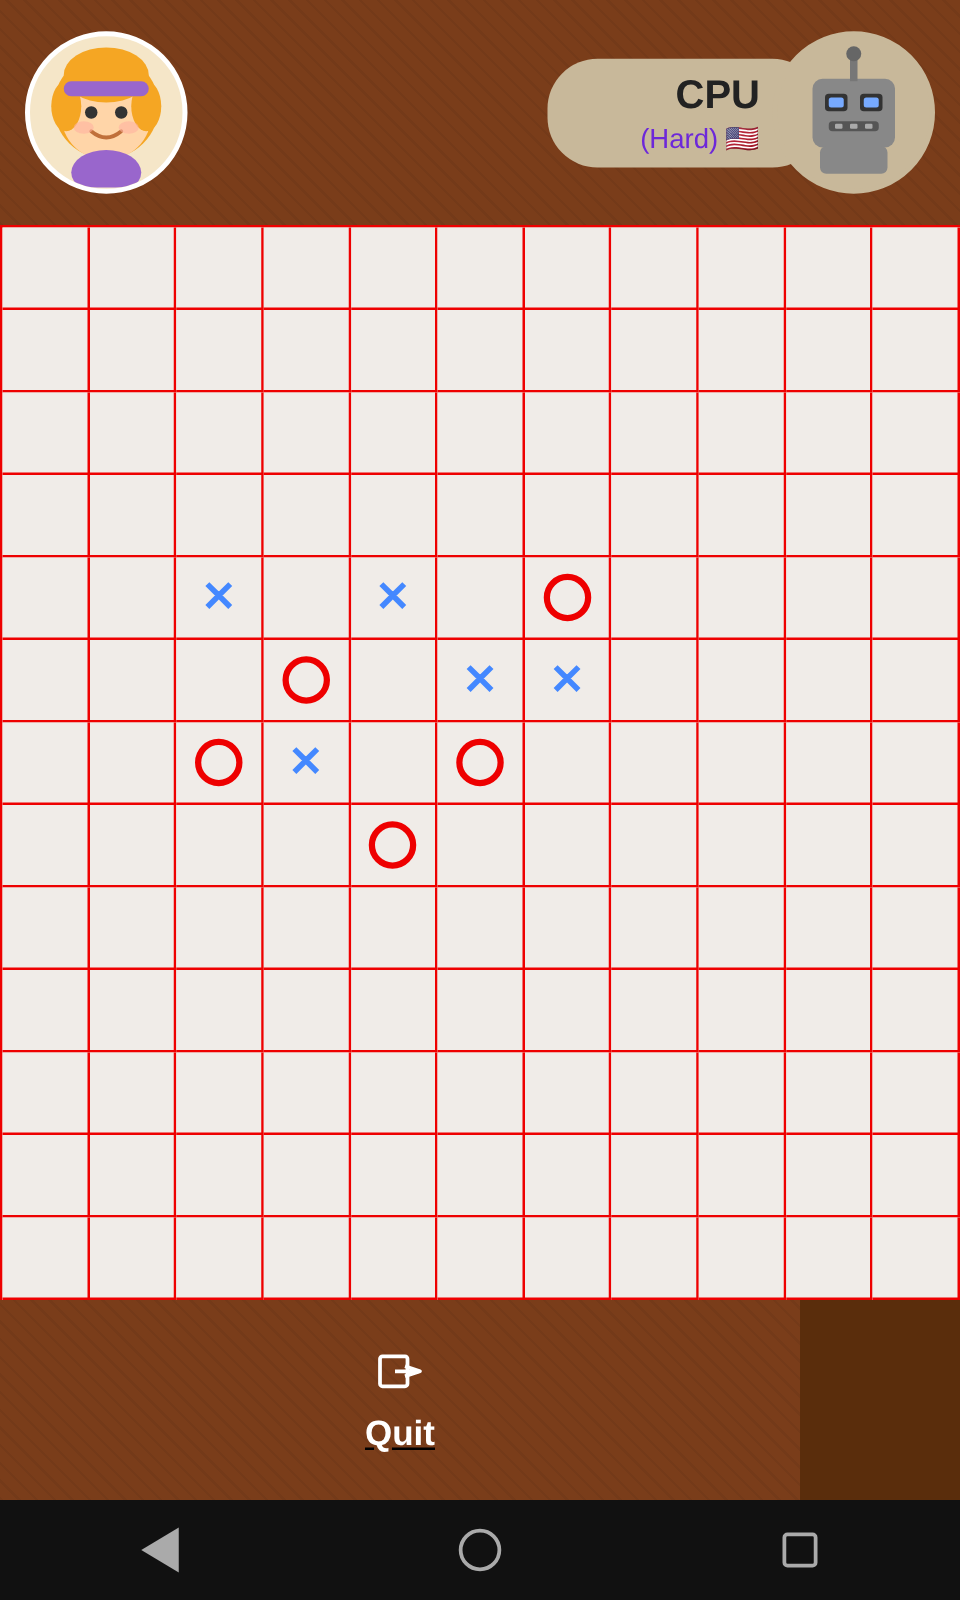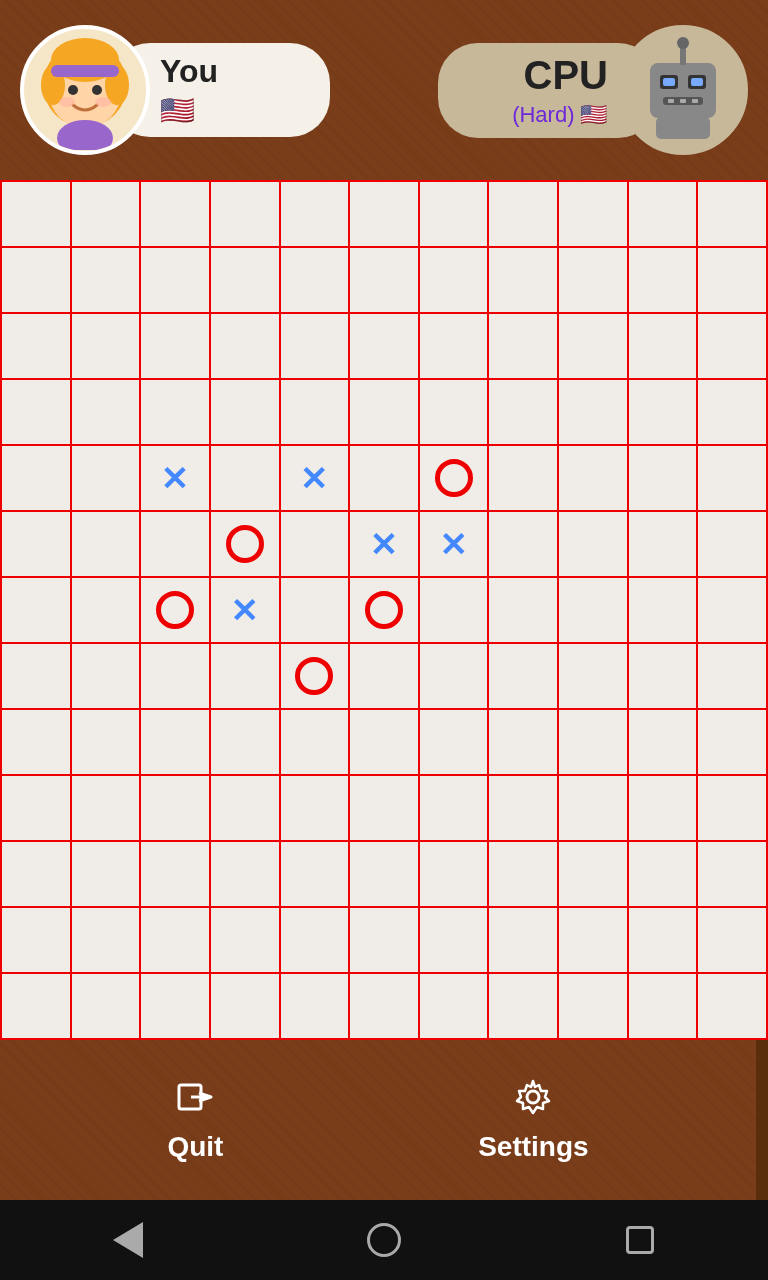--- a/index.html
+++ b/index.html
@@ -97,21 +97,21 @@
       padding: 10px 50px 10px 20px;
       margin-right: -40px;
       min-width: 220px;
       display: flex;
       flex-direction: column;
       align-items: flex-end;
       gap: 4px;
     }
 
     .cpu-name {
-      font-size: 40px;
+      font-size: 32px;
       font-weight: bold;
       color: #222;
     }
 
     .cpu-difficulty {
       font-size: 22px;
       color: #6d28d9;
     }
 
     
@@ -152,32 +152,33 @@
 
     .o-mark-inner {
       width: 38px;
       height: 38px;
       border: 5px solid #e00;
       border-radius: 50%;
     }
 
     
     .toolbar {
-      width: 756px;
+      width: 640px;
       height: 160px;
       background: #7a3d1a;
       background-image: repeating-linear-gradient(
         45deg,
         rgba(0,0,0,0.05) 0px, rgba(0,0,0,0.05) 2px,
         transparent 2px, transparent 10px
       );
       display: flex;
       align-items: center;
       justify-content: space-around;
       padding: 0 40px;
+      text-decoration: underline;
     }
 
     .toolbar-btn {
       display: flex;
       flex-direction: column;
       align-items: center;
       gap: 8px;
       color: #fff;
       font-size: 28px;
       font-weight: bold;
@@ -256,24 +257,20 @@
 
         <path d="M48 75 Q60 85 72 75" stroke="#c0703a" stroke-width="3" fill="none" stroke-linecap="round"></path>
 
         <ellipse cx="42" cy="72" rx="8" ry="5" fill="#ffb3a0" opacity="0.6"></ellipse>
         <ellipse cx="78" cy="72" rx="8" ry="5" fill="#ffb3a0" opacity="0.6"></ellipse>
 
         <rect x="26" y="35" width="68" height="12" rx="6" fill="#9966cc"></rect>
 
         <ellipse cx="60" cy="108" rx="28" ry="18" fill="#9966cc"></ellipse>
       </svg>
-    </div>
-    <div class="player-info">
-      <span class="player-name">You</span>
-      <span class="flag">🇺🇸</span>
     </div>
   </div>
 
   <div class="cpu-card">
     <div class="cpu-avatar">
 
       <svg width="110" height="110" viewBox="0 0 110 110">
 
         <rect x="22" y="28" width="66" height="55" rx="8" fill="#888"></rect>
 
@@ -477,29 +474,20 @@
     <span class="toolbar-icon">
       <svg width="40" height="40" viewBox="0 0 40 40" fill="white">
         <rect x="4" y="8" width="22" height="24" rx="2" fill="none" stroke="white" stroke-width="3"></rect>
         <path d="M24 16 L36 20 L24 24" fill="none" stroke="white" stroke-width="3" stroke-linejoin="round"></path>
         <line x1="16" y1="20" x2="35" y2="20" stroke="white" stroke-width="3"></line>
       </svg>
     </span>
     <span>Quit</span>
   </button>
 
-  <button class="toolbar-btn">
-    <span class="toolbar-icon">
-      <svg width="40" height="40" viewBox="0 0 40 40" fill="white">
-        <circle cx="20" cy="20" r="6" fill="none" stroke="white" stroke-width="3"></circle>
-        <path d="M20 4 L22 10 L26 8 L28 14 L34 14 L32 20 L36 24 L30 26 L30 32 L24 30 L20 36 L16 30 L10 32 L10 26 L4 24 L8 20 L6 14 L12 14 L14 8 L18 10 Z" fill="none" stroke="white" stroke-width="2.5" stroke-linejoin="round"></path>
-      </svg>
-    </span>
-    <span>Settings</span>
-  </button>
 
 </div>
 
 <div class="nav-bar">
   <div class="nav-btn">
     <div class="nav-back"></div>
   </div>
   <div class="nav-btn">
     <div class="nav-home"></div>
   </div>

